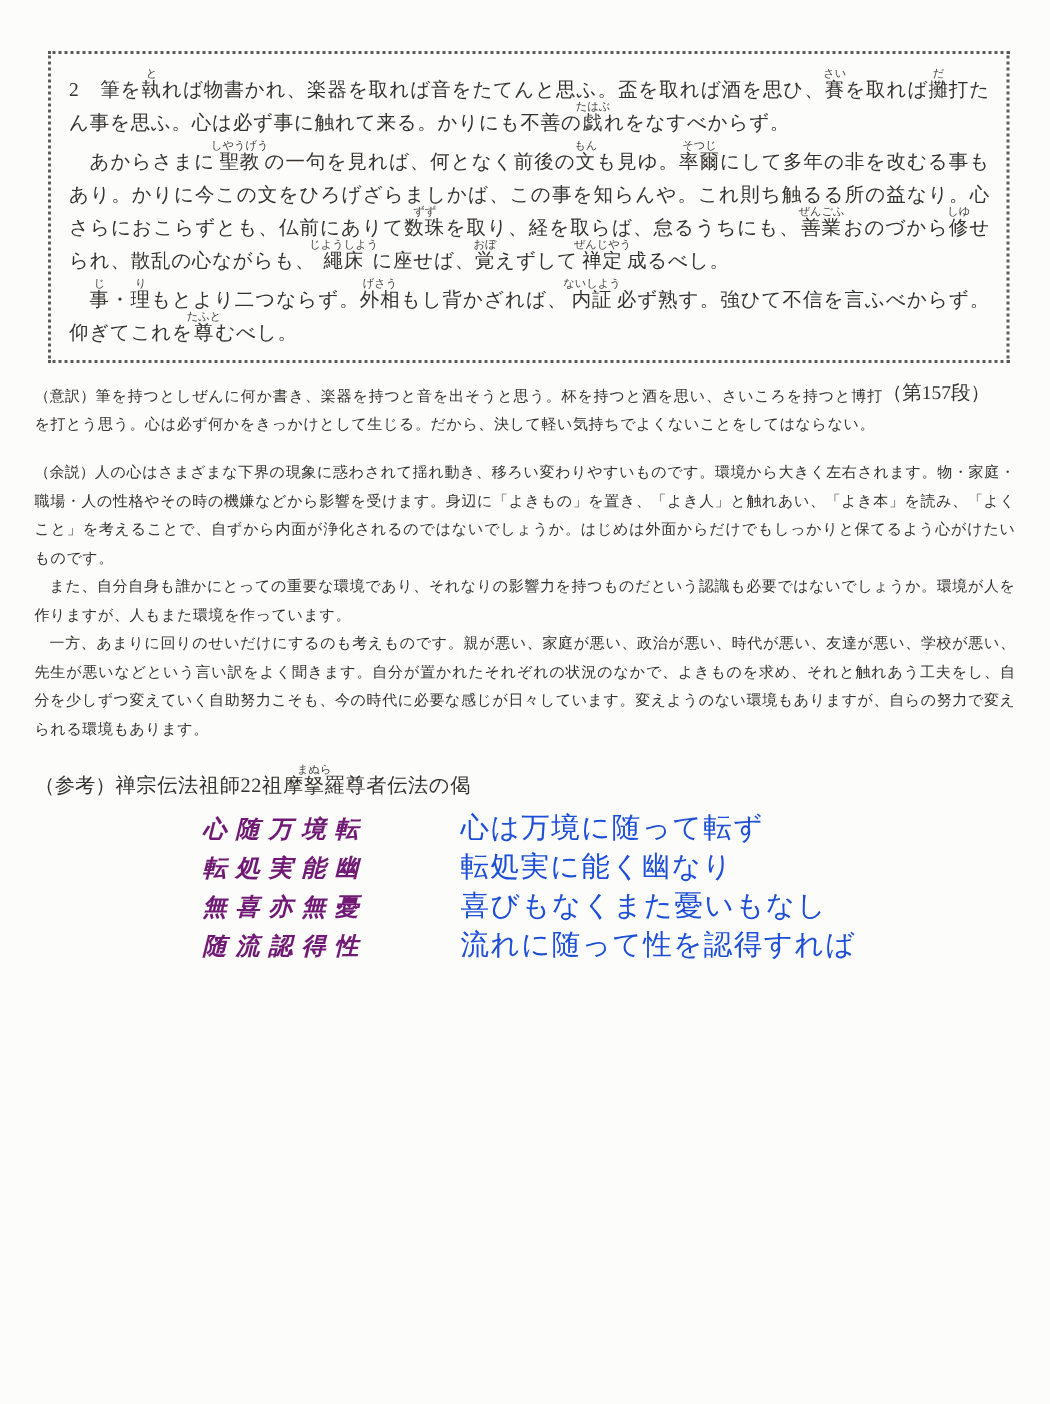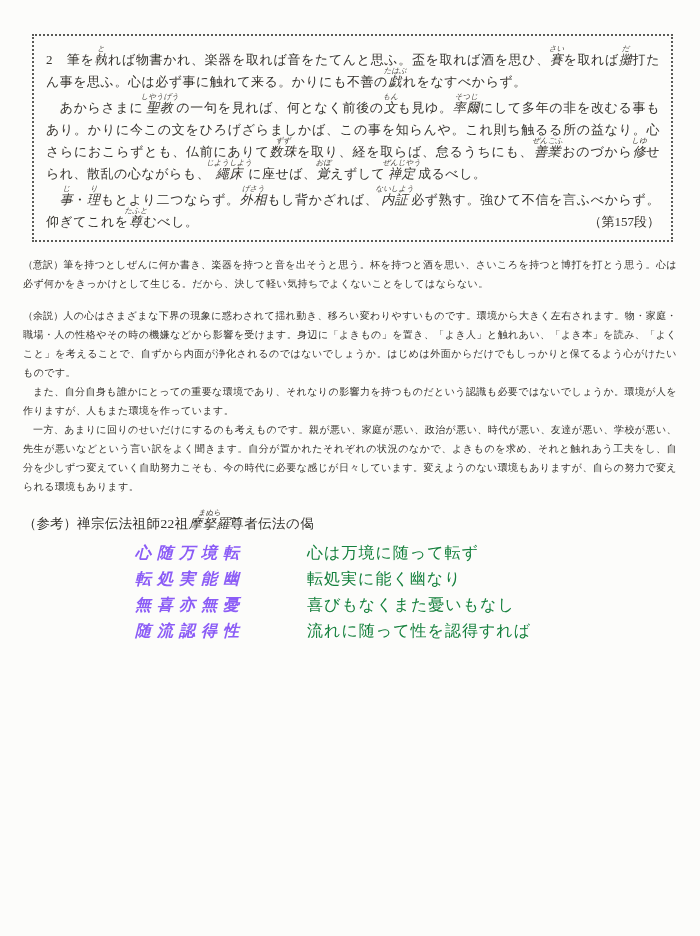--- a/index.html
+++ b/index.html
@@ -19,23 +19,23 @@
     border:2px dotted #5a5a56;
     margin:0 4px 0 9px;
     padding:9px 11px 7px 12px;
   }
   .box-para{
     font-size:13px;
     line-height:22px;
     text-align:justify;
     letter-spacing:.5px;
   }
-  ruby{ruby-align:center;font-style:italic;}
+  ruby{ruby-align:center;}
   rt{font-size:7.5px;letter-spacing:0;color:#45423c;}
-  .box-source{float:right;letter-spacing:0;}
+  .box-source{float:right;letter-spacing:0;margin-top:40px;}
   
   .section{margin-top:13px;}
   .para{
     font-size:10px;
     line-height:19px;
     text-align:justify;
     text-indent:1em;
     letter-spacing:.4px;
   }
   .para.lead{text-indent:0;}
@@ -52,26 +52,26 @@
     align-items:baseline;
     line-height:26px;
     height:26px;
   }
   .gatha-kanbun{
     width:172px;
     font-style:italic;
     font-weight:600;
     font-size:16px;
     letter-spacing:6px;
-    color:#8b5cf6;
+    color:#701a75;
   }
   .gatha-reading{
-    font-size:16px;
+    font-size:19px;
     letter-spacing:1px;
-    color:#15803d;
+    color:#1d4ed8;
   }
 </style>
 </head>
 <body>
 
 <div class="page">
 
   <div class="box">
     <div id="boxed-paragraphs">
         <div class="box-para">2　筆を<ruby>執<rt>と</rt></ruby>れば物書かれ、楽器を取れば音をたてんと思ふ。盃を取れば酒を思ひ、<ruby>賽<rt>さい</rt></ruby>を取れば<ruby>攤<rt>だ</rt></ruby>打たん事を思ふ。心は必ず事に触れて来る。かりにも不善の<ruby>戯<rt>たはぶ</rt></ruby>れをなすべからず。</div>

